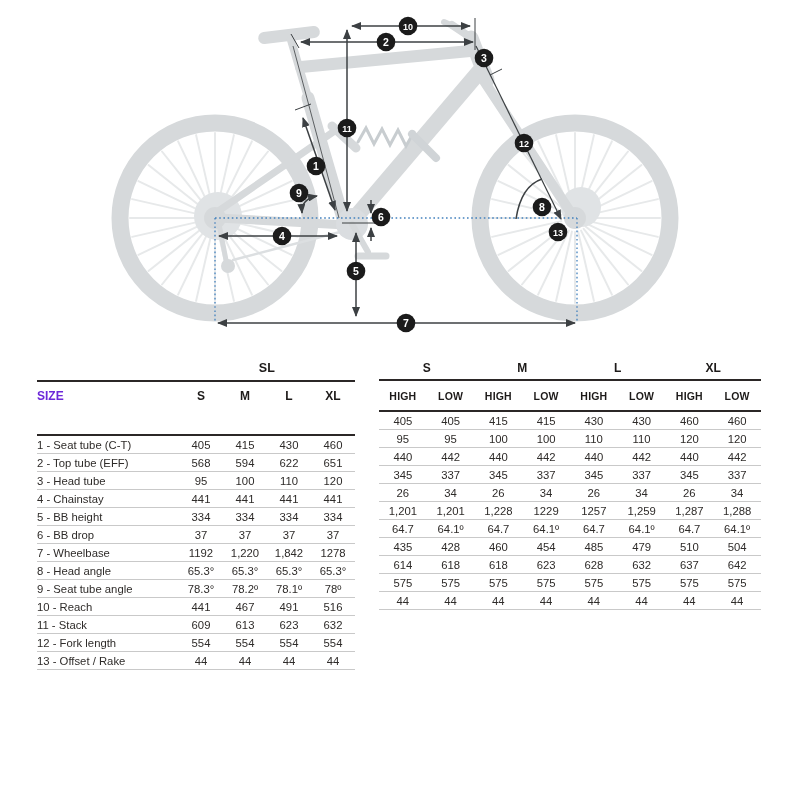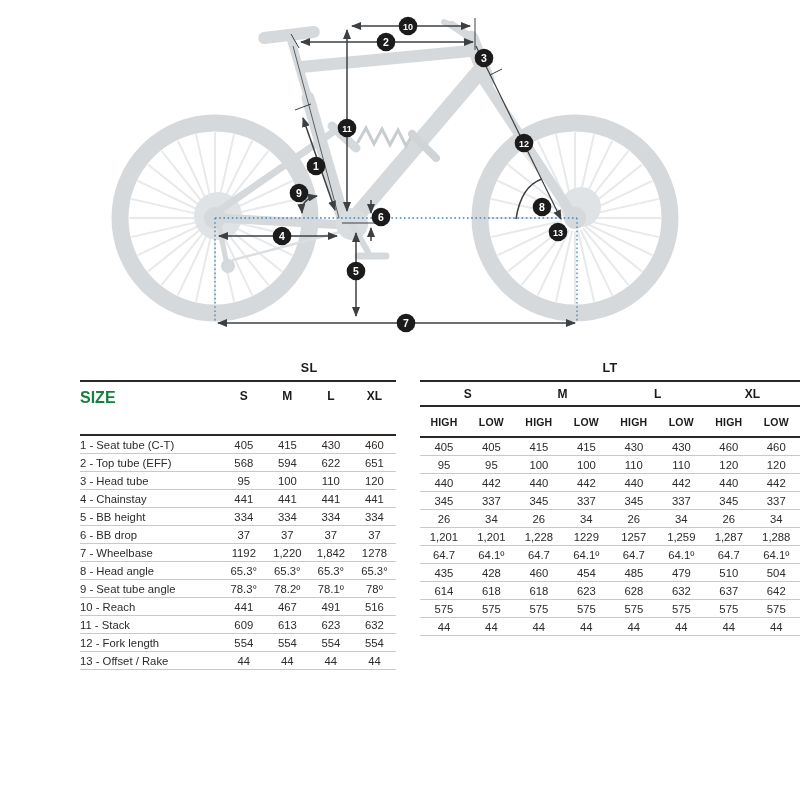--- a/index.html
+++ b/index.html
@@ -1,32 +1,32 @@
 <!DOCTYPE html>
 <html><head>
 <meta charset="utf-8">
 <style>
   html,body{margin:0;padding:0;background:#ffffff;}
   body{width:800px;height:800px;font-family:"Liberation Sans","DejaVu Sans",sans-serif;color:#2e2b29;overflow:hidden;}
   .page{width:800px;height:800px;position:relative;background:#fff;}
   svg{display:block;}
   svg text{font-family:"Liberation Sans","DejaVu Sans",sans-serif;}
 
-  .tables{display:flex;margin-top:6px;margin-left:43px;}
+  .tables{display:flex;margin-top:6px;}
   .tbl{box-sizing:border-box;}
   .tbl-sl{width:318px;margin-left:37px;}
   .tbl-lt{width:382px;margin-left:24px;}
 
   .title{height:24px;border-bottom:2.5px solid #2b2726;display:grid;align-items:center;}
   .tbl-sl .title{grid-template-columns:142px 1fr;}
   .tbl-lt .title{grid-template-columns:1fr;}
   .title span{text-align:center;font-weight:bold;font-size:12.5px;color:#1d1a19;letter-spacing:.3px;}
 
   .lhead{height:54px;border-bottom:2.5px solid #2b2726;display:grid;grid-template-columns:142px repeat(4,1fr);align-items:start;padding-top:7px;box-sizing:border-box;}
-  .lhead .size{font-weight:bold;font-size:16px;color:#15803d;}
+  .lhead .size{font-weight:bold;font-size:12px;color:#6d28d9;}
   .lhead .col{font-weight:bold;font-size:12px;color:#1d1a19;text-align:center;}
 
   .ghead{height:25px;border-bottom:2px solid #2b2726;display:grid;grid-template-columns:repeat(4,1fr);align-items:center;box-sizing:border-box;}
   .ghead .col{font-weight:bold;font-size:12px;color:#1d1a19;text-align:center;}
   .shead{height:31px;border-bottom:2.5px solid #2b2726;display:grid;grid-template-columns:repeat(8,1fr);align-items:center;box-sizing:border-box;}
   .shead .sub{font-weight:bold;font-size:10.5px;color:#1d1a19;text-align:center;letter-spacing:.2px;}
 
   .row{height:18px;box-sizing:border-box;border-bottom:1px solid #c9c9c9;display:grid;align-items:center;}
   .sl-row{grid-template-columns:142px repeat(4,1fr);}
   .lt-row{grid-template-columns:repeat(8,1fr);}
@@ -318,23 +318,20 @@
             <div class="lab">13 - Offset / Rake</div>
             <div class="val">44</div>
             <div class="val">44</div>
             <div class="val">44</div>
             <div class="val">44</div>
           </div>
         </div>
     </section>
 
     <section class="tbl tbl-lt">
-      <div class="title">
-        <span>LT</span>
-      </div>
       <div class="ghead">
         <div class="col">S</div>
         <div class="col">M</div>
         <div class="col">L</div>
         <div class="col">XL</div>
       </div>
       <div class="shead">
         <div class="sub">HIGH</div>
         <div class="sub">LOW</div>
         <div class="sub">HIGH</div>

